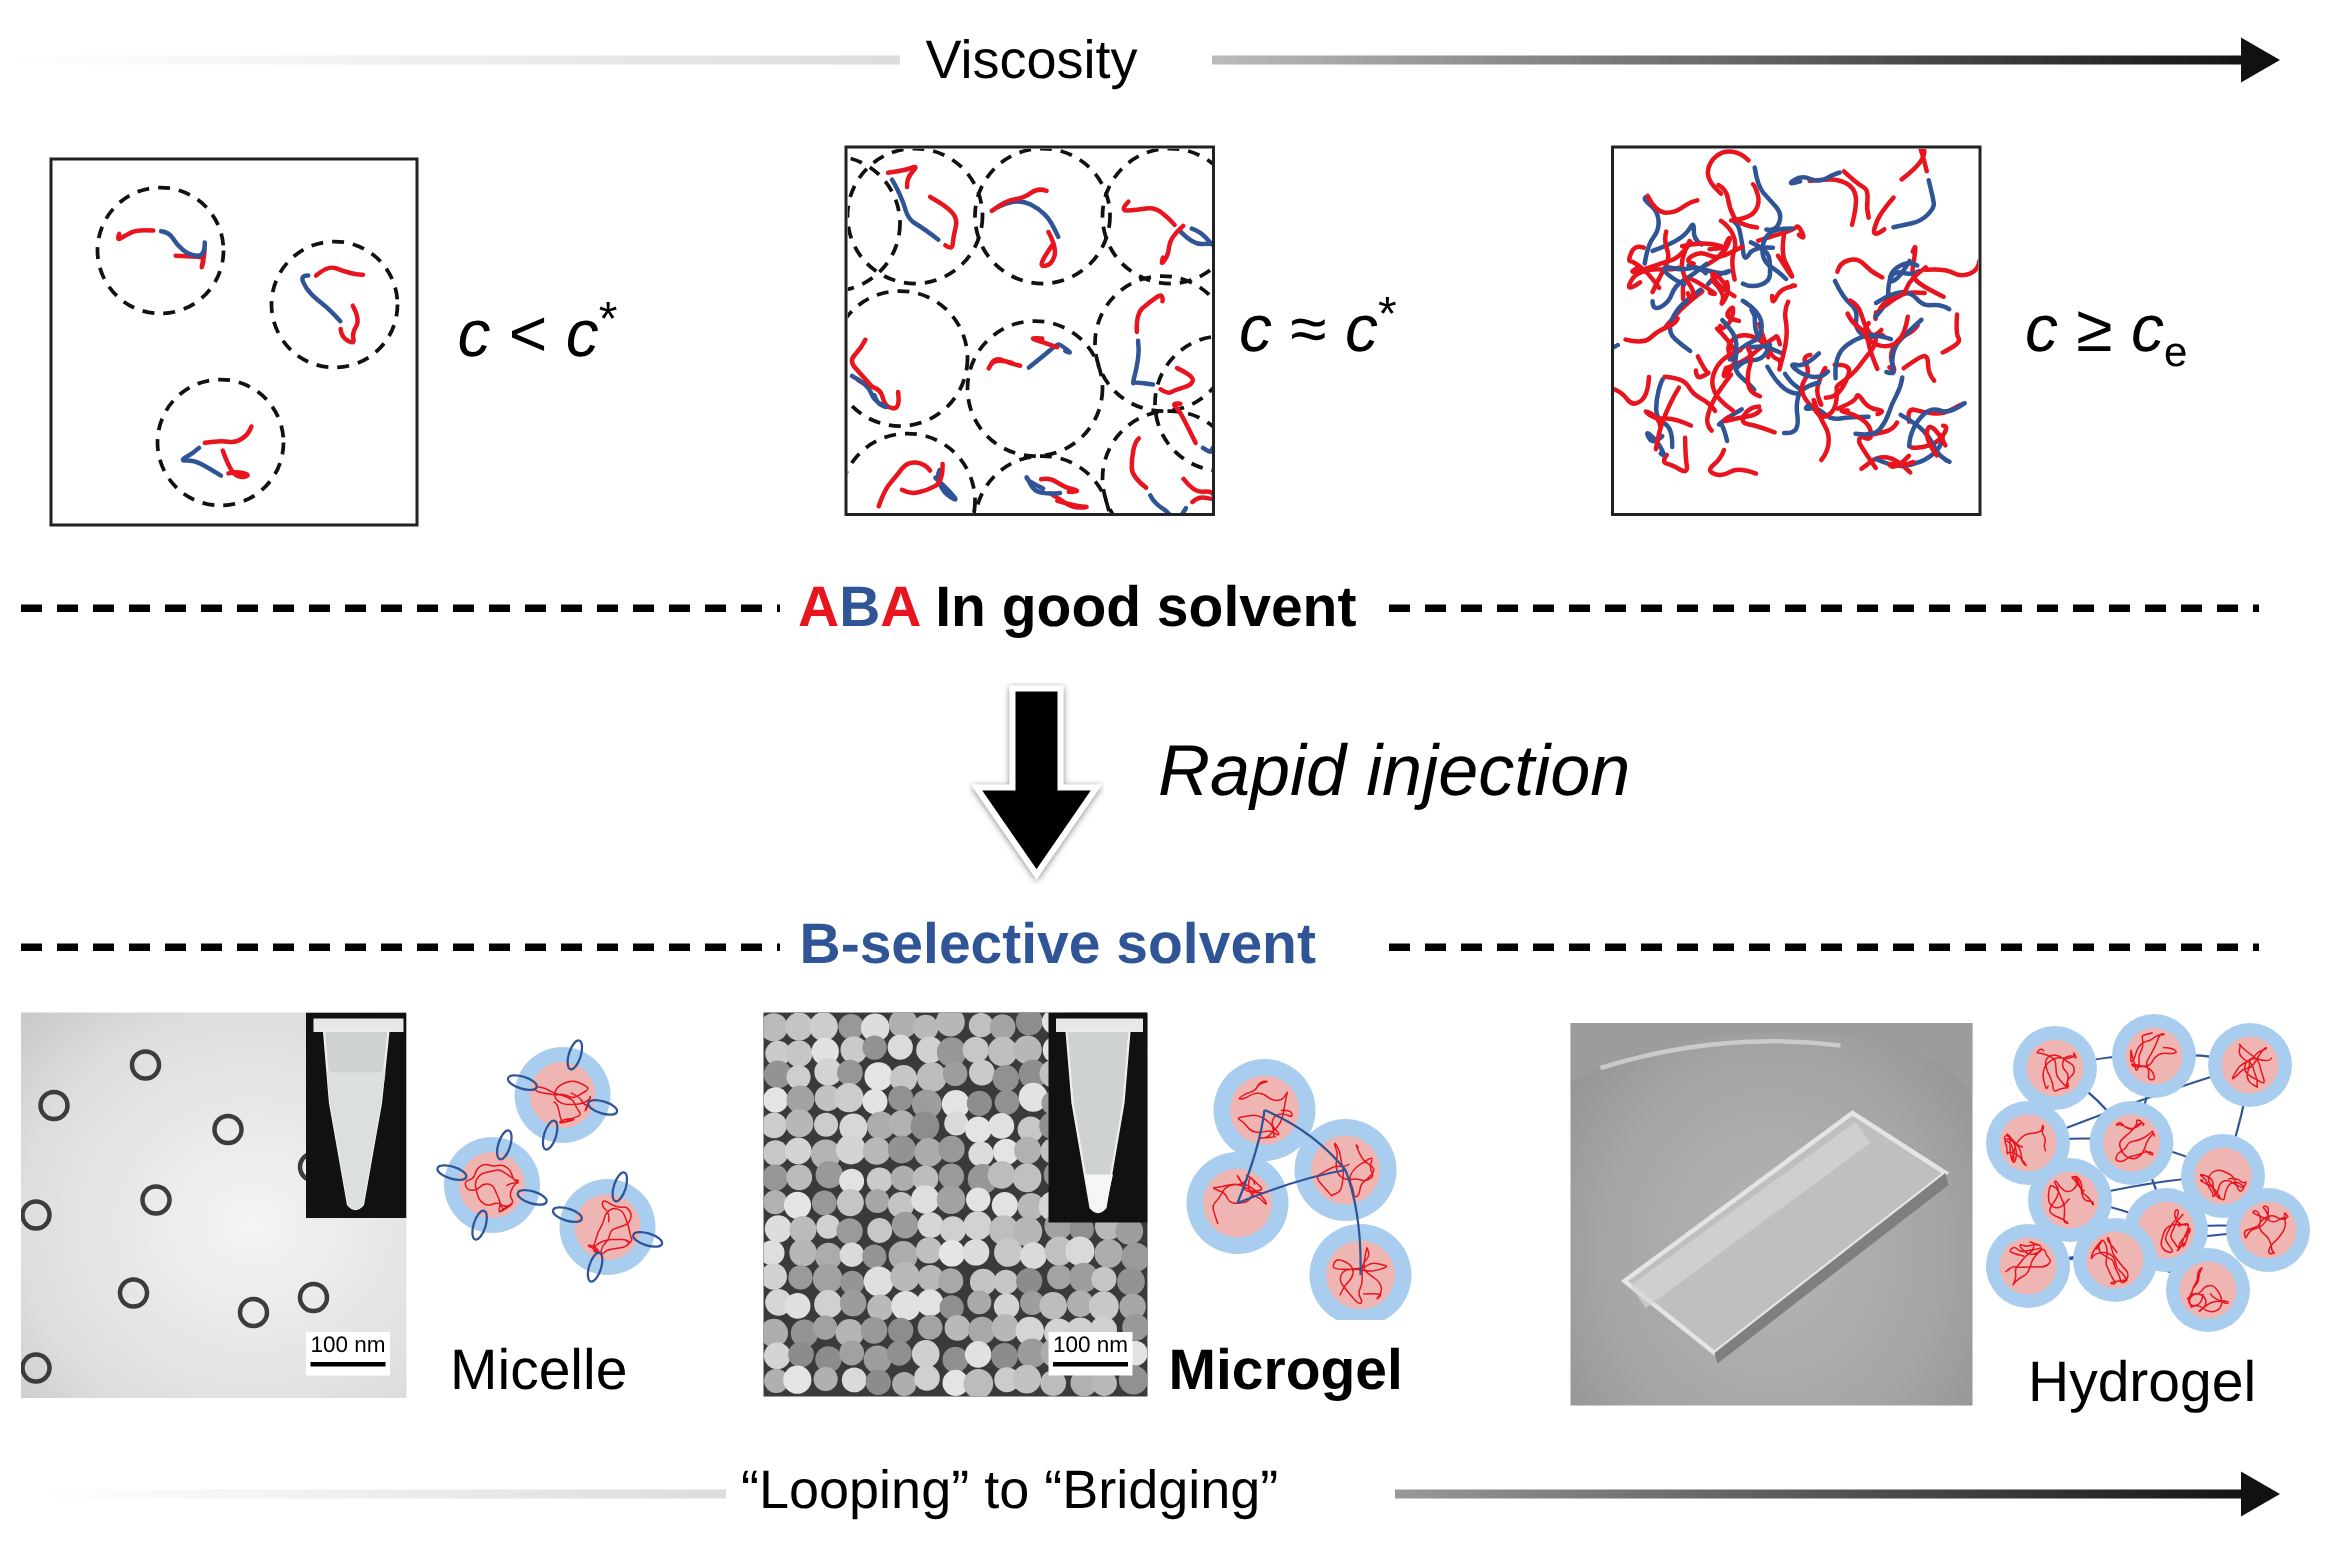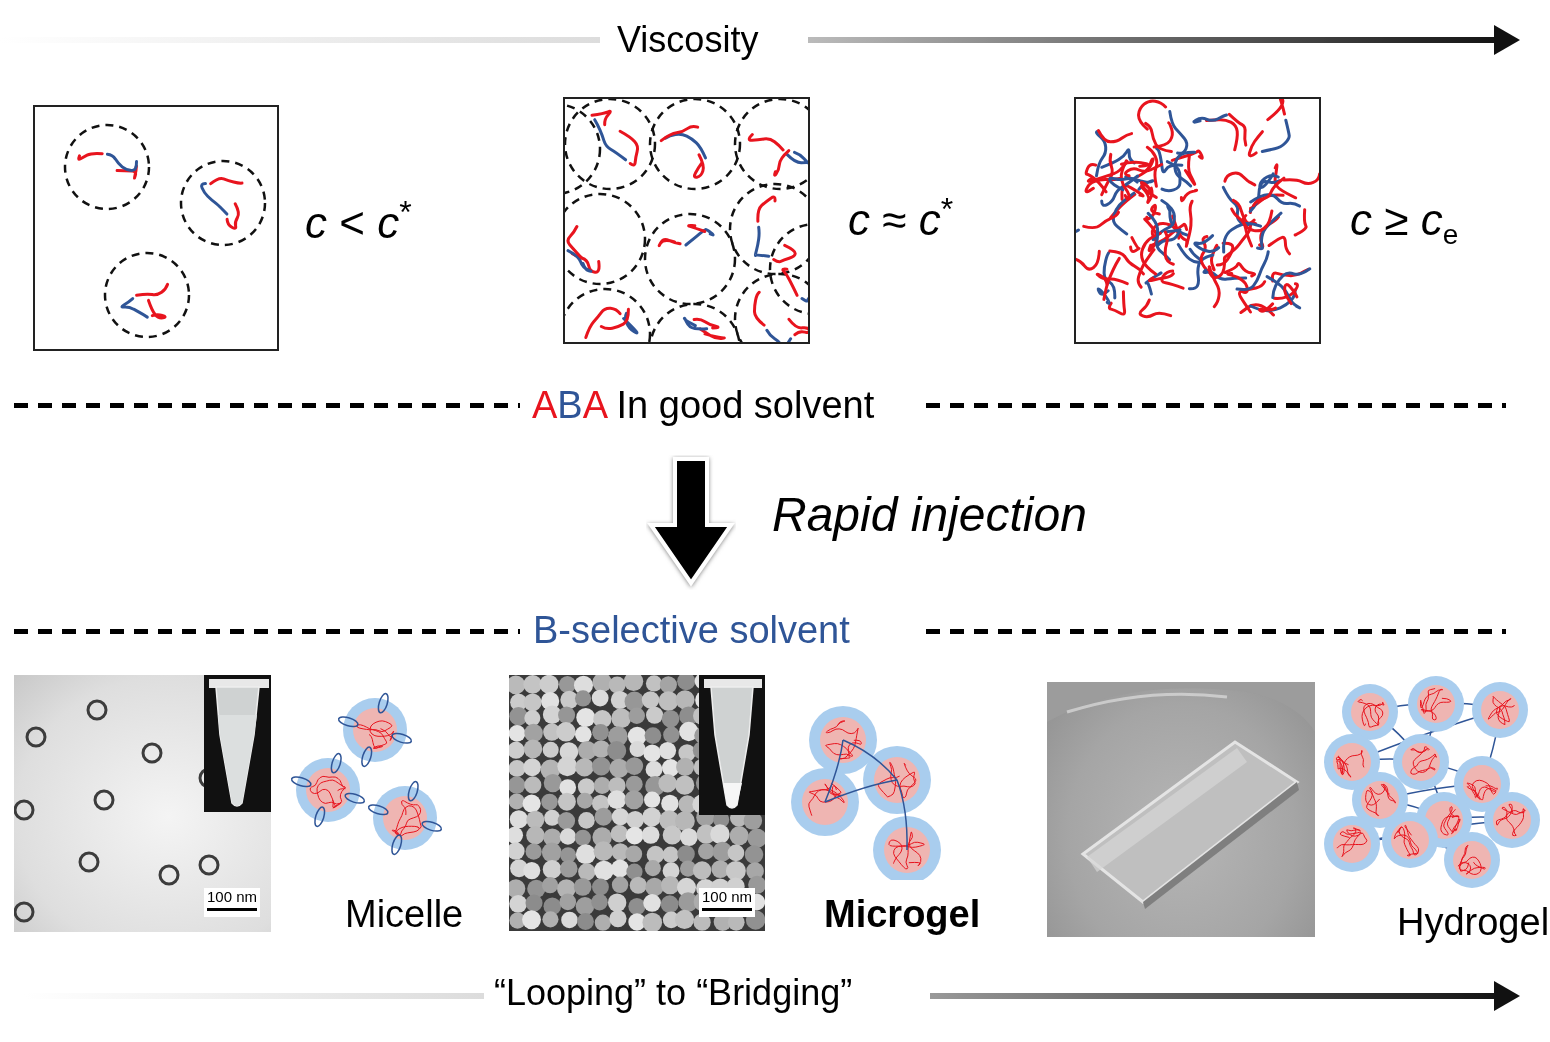--- a/index.html
+++ b/index.html
@@ -8,29 +8,29 @@
   .grad-line{position:absolute;height:6px;}
   .arrow-head{position:absolute;width:0;height:0;border-top:15px solid transparent;border-bottom:15px solid transparent;border-left:26px solid #111;}
   .title-text{position:absolute;font-size:36px;line-height:1;white-space:nowrap;}
   .box{position:absolute;border:2px solid #222;background:#fff;overflow:hidden;}
   .box svg{position:absolute;left:0;top:0;}
   .conc{position:absolute;font-size:44px;font-style:italic;white-space:nowrap;}
   .conc .op{font-style:normal;}
   .conc sup{font-size:32px;font-style:normal;vertical-align:top;position:relative;top:-4px;}
   .conc sub{font-size:28px;font-style:normal;vertical-align:bottom;position:relative;top:6px;}
   .dash{position:absolute;height:5px;background:repeating-linear-gradient(to right,#000 0 14px,transparent 14px 24px);}
-  .sep-label{position:absolute;font-size:38px;white-space:nowrap;line-height:1;}
+  .sep-label{position:absolute;font-size:38px;white-space:nowrap;line-height:1;font-weight:bold;}
   .red{color:#e8141e;}
   .blue{color:#2f5597;}
   .inject-text{position:absolute;font-size:48px;font-style:italic;white-space:nowrap;}
   .photo{position:absolute;overflow:hidden;}
   .scale{position:absolute;background:#fff;font-size:15px;padding:1px 3px 6px 3px;text-align:center;line-height:1.1;}
   .scale .bar{height:3px;background:#000;margin:2px auto 0;width:50px;}
   .tube{position:absolute;background:#111;overflow:hidden;}
-  .struct-label{position:absolute;font-size:38px;white-space:nowrap;margin-left:45px;}
+  .struct-label{position:absolute;font-size:38px;white-space:nowrap;}
 </style>
 </head>
 <body>
 
 <div class="grad-line" style="left:0;top:37px;width:600px;background:linear-gradient(to right,#fff,#dcdcdc);"></div>
 <div class="title-text" style="left:617px;top:22px;">Viscosity</div>
 <div class="grad-line" style="left:808px;top:37px;width:700px;background:linear-gradient(to right,#bbb,#111);"></div>
 <div class="arrow-head" style="left:1494px;top:25px;"></div>
 
 <div class="box" style="left:33px;top:105px;width:242px;height:242px;">
@@ -122,21 +122,21 @@
         <path d="M-15.0 39.4 Q-26.9 38.9 -31.9 35.6 Q-36.9 32.4 -37.9 32.3 Q-38.9 32.1 -33.0 31.9" stroke="#e8141e" stroke-width="3" fill="none" stroke-linecap="round"></path>
       </g>
       <circle cx="250" cy="170" r="45" fill="none" stroke="#111" stroke-width="2.5" stroke-dasharray="8 6"></circle>
       <g>
         <path d="M259.4 167.7 Q257.9 179.5 262.6 183.2 Q267.3 186.8 273.2 185.9 Q279.1 184.9 279.9 184.7 Q280.8 184.5 275.5 181.8" stroke="#e8141e" stroke-width="3" fill="none" stroke-linecap="round"></path>
         <path d="M270.2 179.0 Q260.1 185.4 254.8 188.1 Q249.5 190.9 246.2 195.8 Q242.8 200.6 242.3 201.8 Q241.9 203.0 237.0 199.6" stroke="#2f5597" stroke-width="3" fill="none" stroke-linecap="round"></path>
         <path d="M232.1 196.3 Q226.9 185.6 224.1 180.3 Q221.4 175.0 218.7 172.2 Q216.0 169.4 221.9 170.2" stroke="#e8141e" stroke-width="3" fill="none" stroke-linecap="round"></path>
       </g>
     </svg>
 </div>
-<div class="conc" style="left:826px;top:195px;margin-left:22px;">
+<div class="conc" style="left:826px;top:195px;">
   <span>c</span> <span class="op">≈</span> <span>c</span><sup>*</sup>
 </div>
 
 <div class="box" style="left:1074px;top:97px;width:243px;height:243px;">
   <svg id="box2" width="243" height="243">
       <g>
         <path d="M197.5 216.0 Q188.7 207.0 182.4 206.0 Q176.2 205.0 171.2 208.8 Q166.2 212.6 165.1 213.4 Q164.1 214.1 169.3 210.5" stroke="#e8141e" stroke-width="3" fill="none" stroke-linecap="round"></path>
         <path d="M174.5 207.0 Q186.0 212.1 192.2 211.7 Q198.5 211.2 204.3 208.8 Q210.2 206.3 214.6 201.9 Q219.0 197.4 219.2 191.1" stroke="#2f5597" stroke-width="3" fill="none" stroke-linecap="round"></path>
         <path d="M219.4 184.8 Q223.3 185.0 219.9 190.3 Q216.5 195.6 210.6 197.8 Q204.7 200.0 198.4 199.3" stroke="#e8141e" stroke-width="3" fill="none" stroke-linecap="round"></path>
       </g>

